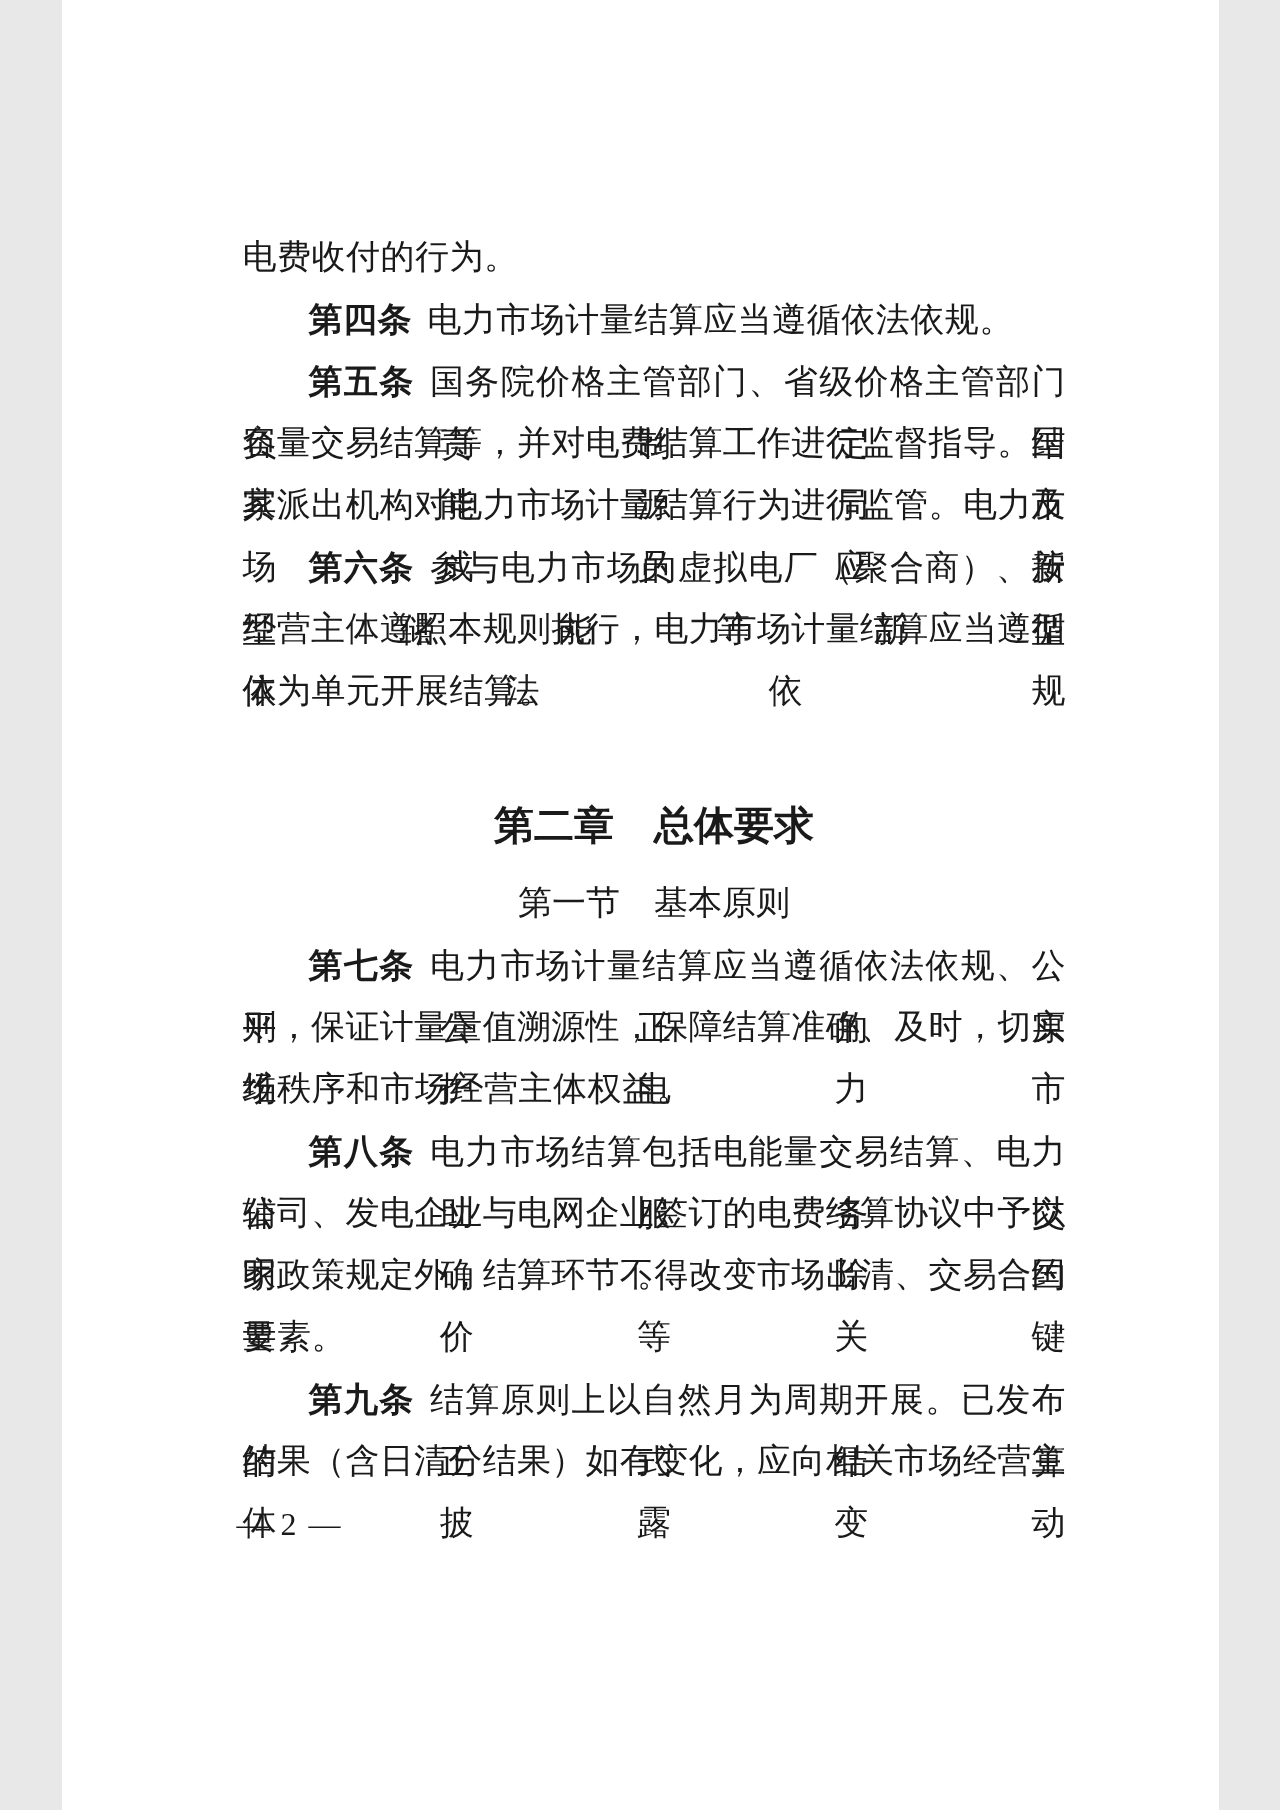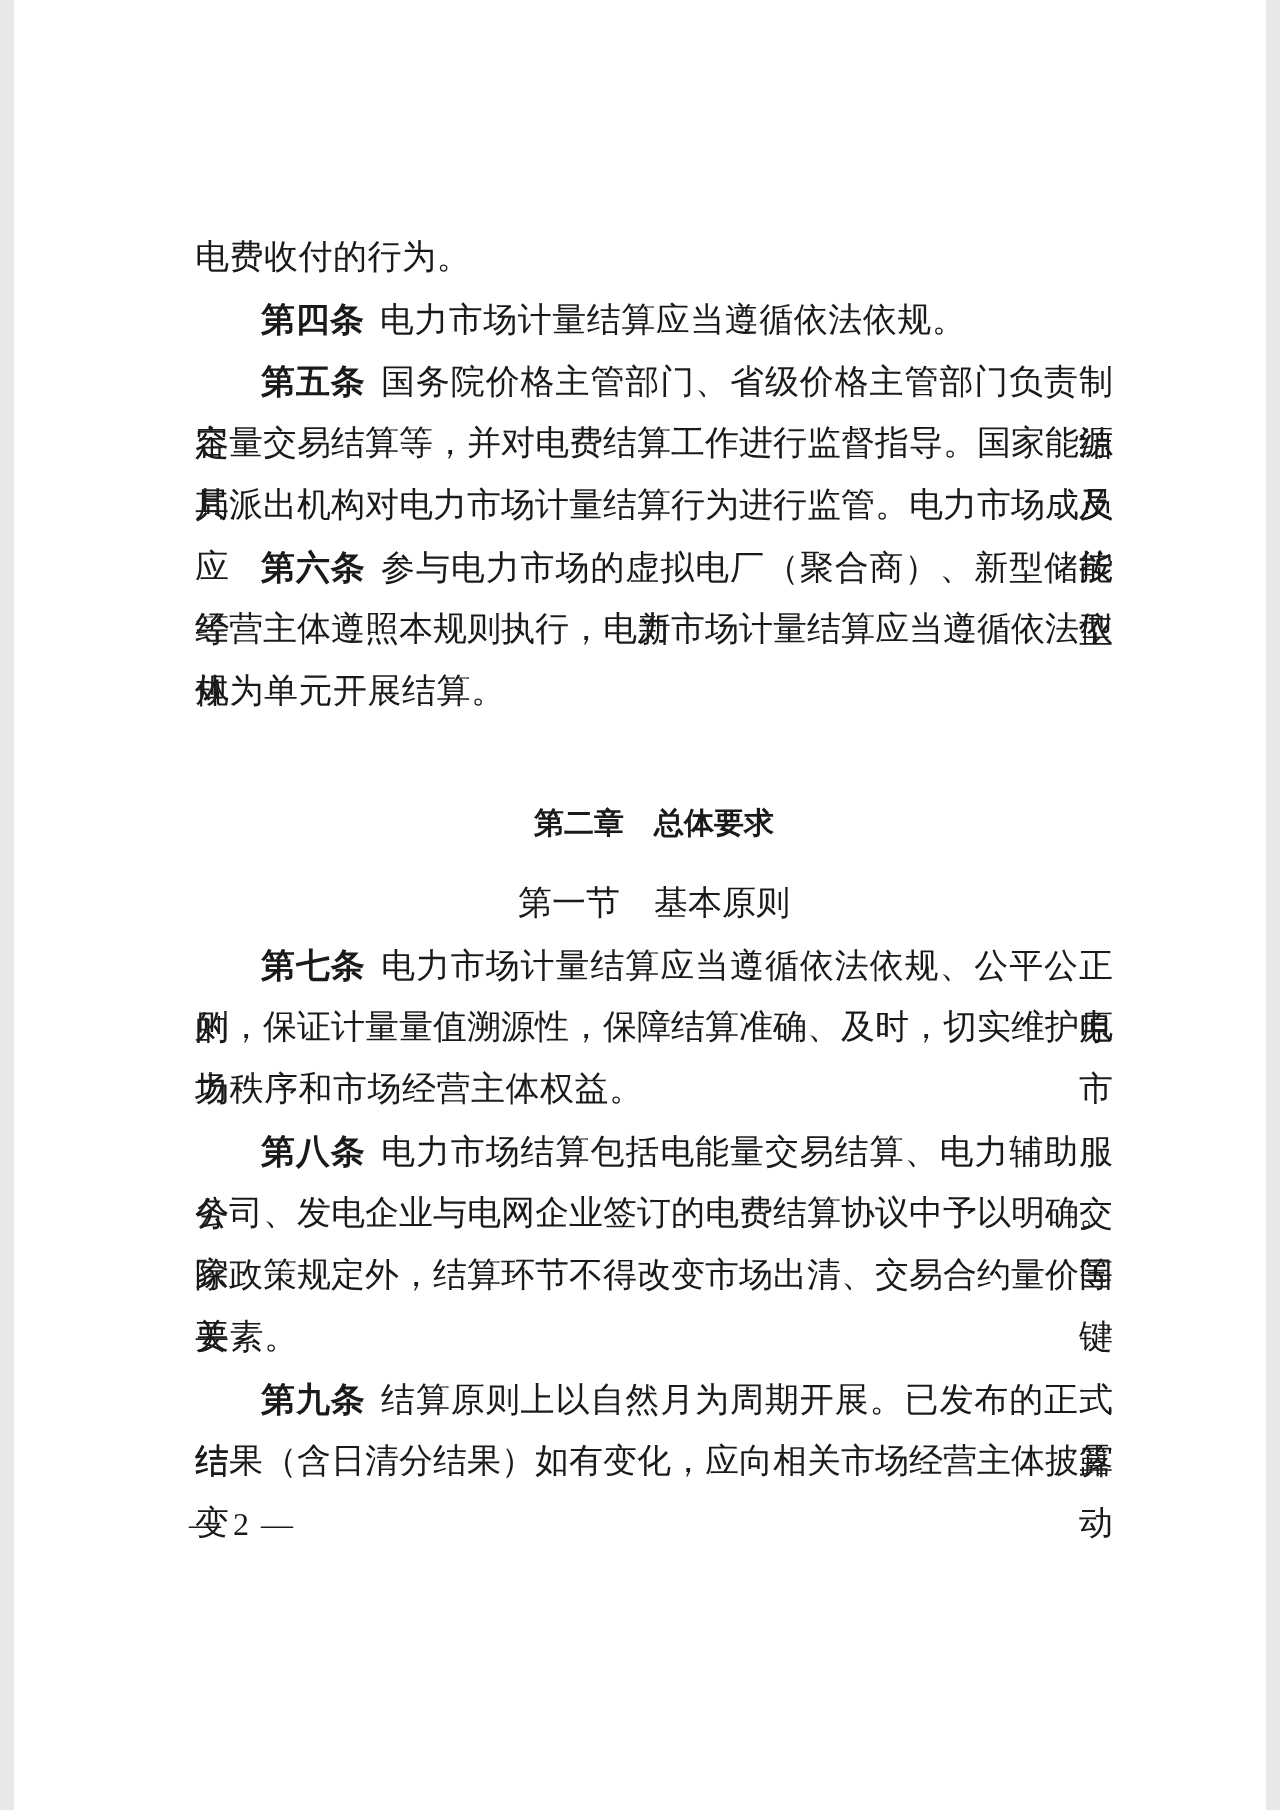--- a/index.html
+++ b/index.html
@@ -1,18 +1,18 @@
 <!DOCTYPE html>
 <html><head>
 <meta charset="utf-8">
 <style>
   html, body { margin: 0; padding: 0; background: #e8e8e8; }
   .page {
     position: relative;
-    width: 1252px;
+    width: 1157px;
     height: 1810px;
     margin: 0 auto;
     background: #ffffff;
     box-sizing: border-box;
     padding: 226px 153px 0 181px;
     font-family: "Liberation Serif", "DejaVu Serif", serif;
     color: #1a1a1a;
     overflow: hidden;
   }
   .line {
@@ -33,23 +33,23 @@
     font-family: "Liberation Sans", "DejaVu Sans", sans-serif;
     font-weight: 600;
     margin-right: 0.45em;
   }
   .chapter {
     margin-top: 72px;
     height: 62px;
     line-height: 62px;
     text-align: right;
     text-align-last: center;
-    font-family: Liberation Mono, monospace;
+    font-family: Liberation Sans, sans-serif;
     font-weight: 700;
-    font-size: 30px;
+    font-size: 40px;
     white-space: nowrap;
   }
   .section {
     margin-top: 16px;
     height: 62px;
     line-height: 62px;
     text-align-last: center;
     font-family: "Liberation Serif", "DejaVu Serif", serif;
     font-weight: 400;
     font-size: 34px;

